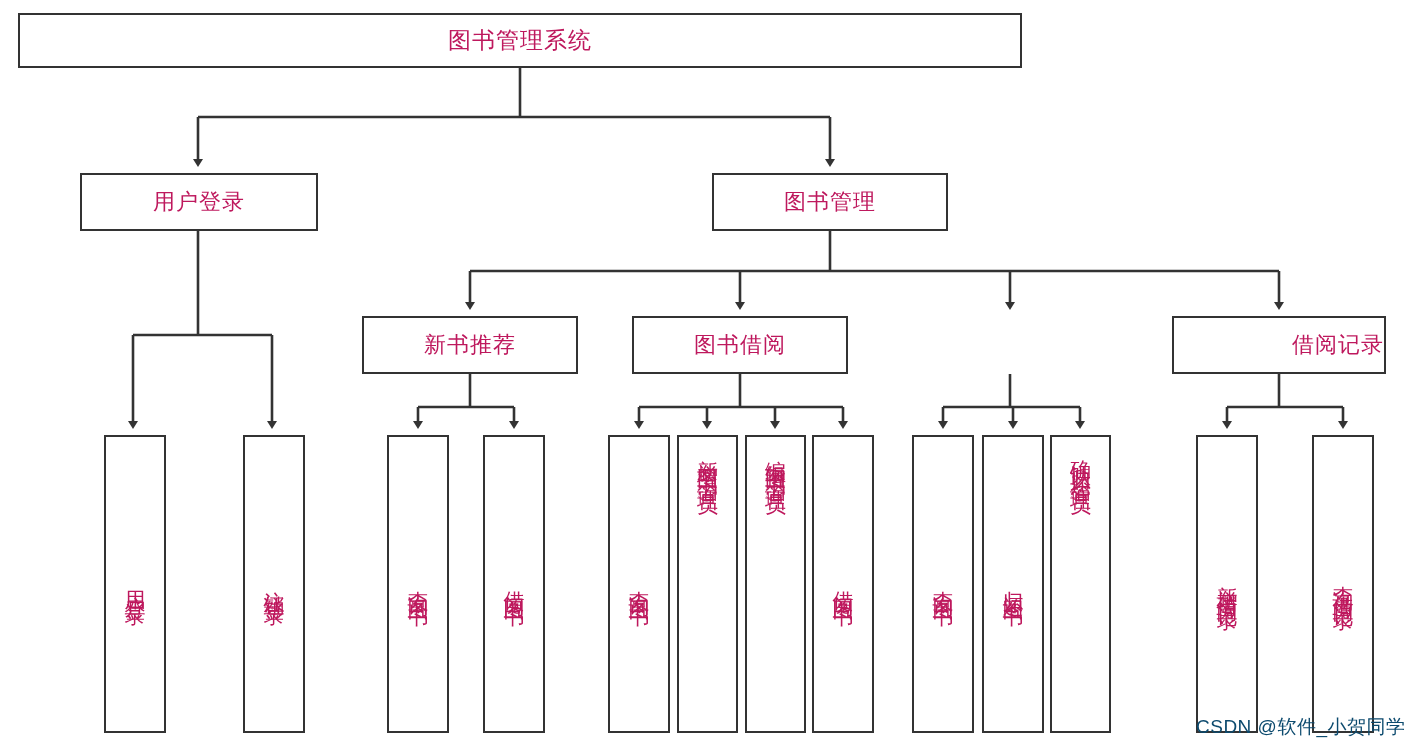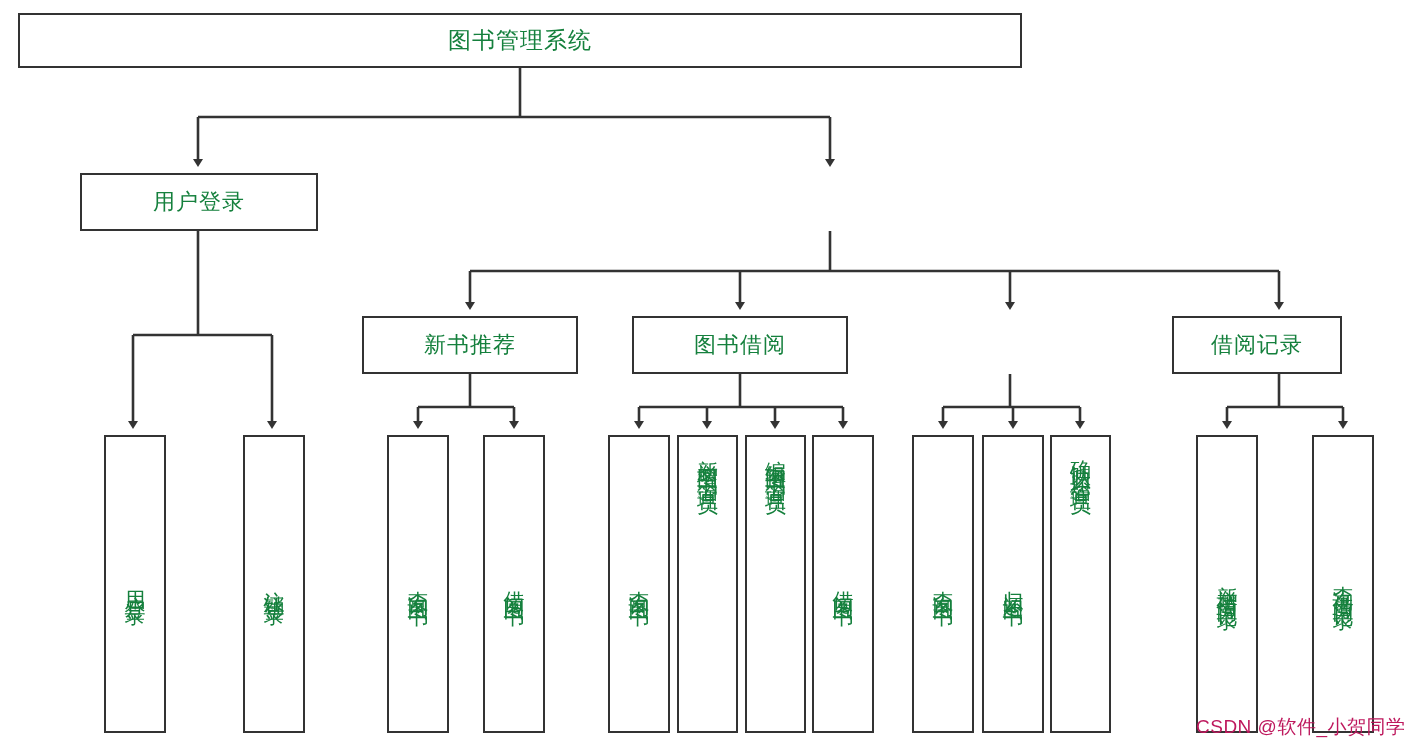--- a/index.html
+++ b/index.html
@@ -25,21 +25,21 @@
     pointer-events: none;
   }
   .node {
     position: absolute;
     box-sizing: border-box;
     border: 2px solid #333333;
     background: #ffffff;
     display: flex;
     align-items: center;
     justify-content: center;
-    color: #15803d;
+    color: #be185d;
     z-index: 2;
   }
   .node.horiz {
     font-size: 22px;
     letter-spacing: 1px;
     line-height: 1.2;
     text-align: center;
   }
   .node.root {
     font-size: 23px;
@@ -57,21 +57,21 @@
     white-space: nowrap;
     text-align: center;
   }
   .node.leaf.top-aligned {
     align-items: flex-start;
     padding-top: 6px;
   }
   .watermark {
     position: absolute;
     font-size: 19px;
-    color: #be185d;
+    color: #0c4a6e;
     white-space: nowrap;
     z-index: 3;
     letter-spacing: 0.5px;
   }
 </style>
 </head>
 <body>
 
 <div id="canvas">
 
@@ -126,28 +126,31 @@
     </g>
   </svg>
 
   <div class="node horiz root" id="root-node" style="left: 18px; top: 13px; width: 1004px; height: 55px;">
     <span>图书管理系统</span>
   </div>
 
   <div class="node horiz" id="l1-0" style="left: 80px; top: 173px; width: 238px; height: 58px;">
     <span>用户登录</span>
   </div>
+  <div class="node horiz" id="l1-1" style="left: 712px; top: 173px; width: 236px; height: 58px;">
+    <span>图书管理</span>
+  </div>
 
   <div class="node horiz" id="l2-0" style="left: 362px; top: 316px; width: 216px; height: 58px; text-align: right;">
     <span>新书推荐</span>
   </div>
   <div class="node horiz" id="l2-1" style="left: 632px; top: 316px; width: 216px; height: 58px;">
     <span>图书借阅</span>
   </div>
-  <div class="node horiz" id="l2-3" style="left: 1172px; top: 316px; width: 170px; height: 58px;">
+  <div class="node horiz" id="l2-3" style="left: 1172px; top: 316px; width: 214px; height: 58px; justify-content: flex-end;">
     <span>借阅记录</span>
   </div>
 
   <div class="node leaf" id="lf-0" style="left: 104px; top: 435px; width: 62px; height: 298px;">
     <span class="vtext">用户登录</span>
   </div>
   <div class="node leaf" id="lf-1" style="left: 243px; top: 435px; width: 62px; height: 298px;">
     <span class="vtext">注销登录</span>
   </div>
   <div class="node leaf" id="lf-2" style="left: 387px; top: 435px; width: 62px; height: 298px;">

